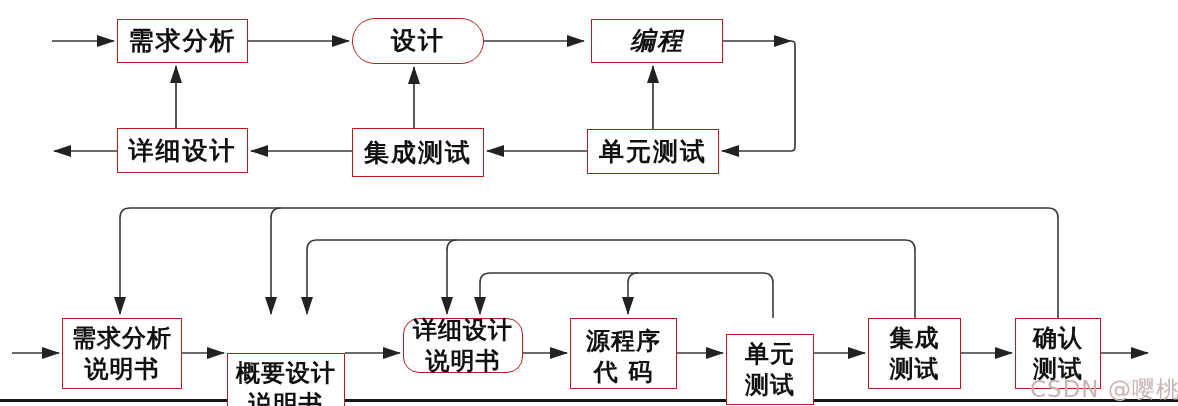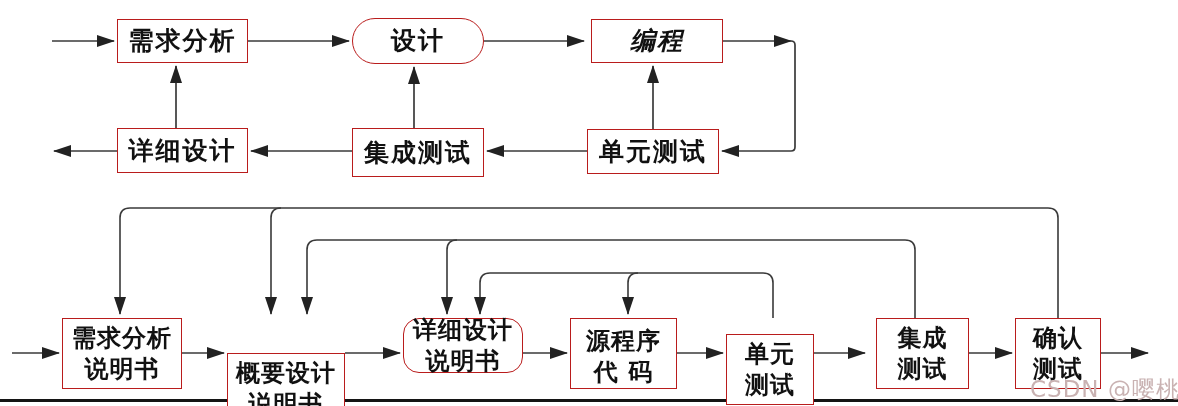--- a/index.html
+++ b/index.html
@@ -121,21 +121,21 @@
     <span class="ln">说明书</span>
   </div>
   <div class="box" style="left:570px;top:318px;width:107px;height:71px;justify-content:flex-end;">
     <span class="ln">源程序</span>
     <span class="ln">代 码</span>
   </div>
   <div class="box" style="left:726px;top:334px;width:88px;height:71px;">
     <span class="ln">单元</span>
     <span class="ln">测试</span>
   </div>
-  <div class="box" style="left:868px;top:318px;width:93px;height:71px;margin-left:8px;">
+  <div class="box" style="left:868px;top:318px;width:93px;height:71px;">
     <span class="ln">集成</span>
     <span class="ln">测试</span>
   </div>
   <div class="box" style="left:1015px;top:318px;width:86px;height:71px;text-align:right;">
     <span class="ln">确认</span>
     <span class="ln">测试</span>
   </div>
 
   <div id="watermark">CSDN @嘤桃子</div>
   <div id="bottom-rule"></div>

